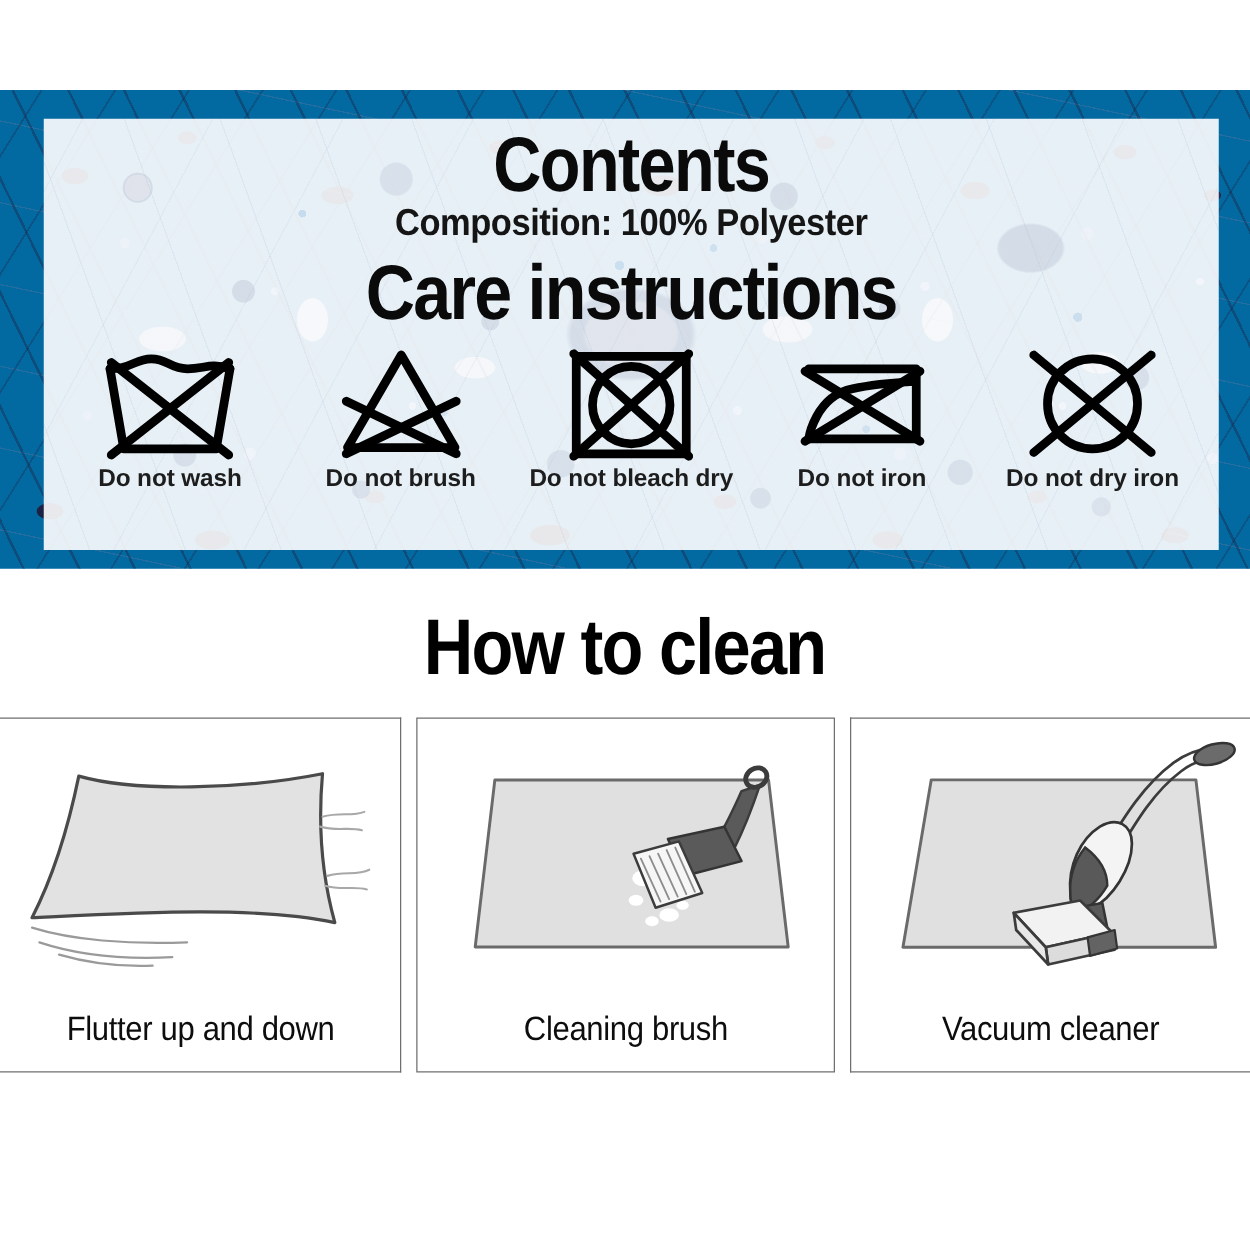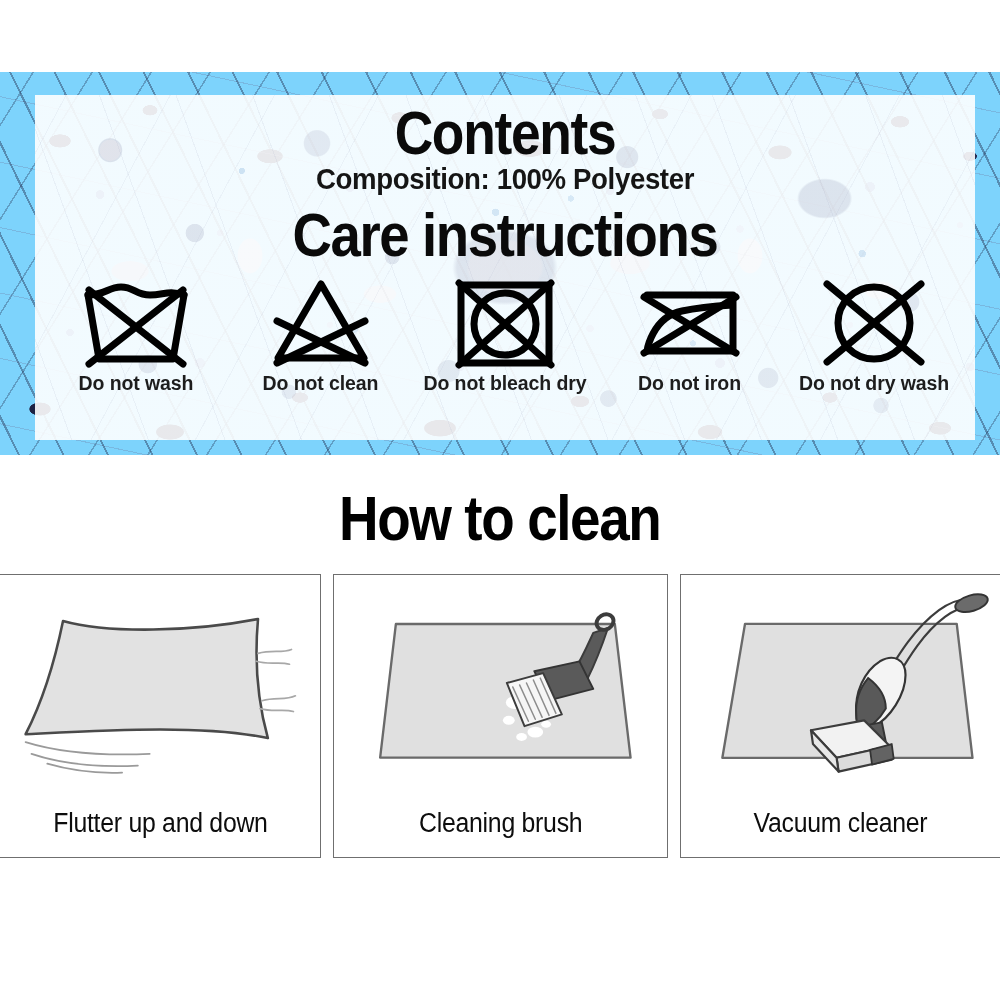--- a/index.html
+++ b/index.html
@@ -7,21 +7,21 @@
   body {
     background:#ffffff;
     font-family:"Liberation Sans", sans-serif;
     overflow:hidden;
     position:relative;
   }
 
   
   #care-banner {
     position:absolute; left:0; top:72px; width:1000px; height:383px;
-    background-color:#7dd3fc;
+    background-color:#0369a1;
     overflow:hidden;
   }
   
   .floral-layer { position:absolute; inset:0; }
   .fl-a {
     background-image:
       radial-gradient(ellipse 18px 11px at 6% 18%, #1c2243 0 58%, transparent 61%),
       radial-gradient(ellipse 13px 9px at 15% 10%, #20264a 0 55%, transparent 59%),
       radial-gradient(ellipse 22px 12px at 27% 22%, #161c3c 0 56%, transparent 60%),
       radial-gradient(ellipse 15px 10px at 40% 12%, #1c2243 0 55%, transparent 59%),
@@ -217,21 +217,21 @@
       </div>
 
       <div class="sym-cell">
         <svg width="120" height="98" viewBox="0 0 120 98" aria-hidden="true">
           <g fill="none" stroke="#000" stroke-width="7" stroke-linecap="round" stroke-linejoin="round">
             <path d="M60 11 L103 85 L17 85 Z"></path>
             <path d="M16 48 L104 90"></path>
             <path d="M104 48 L16 90"></path>
           </g>
         </svg>
-        <div class="sym-label">Do not clean</div>
+        <div class="sym-label">Do not brush</div>
       </div>
 
       <div class="sym-cell">
         <svg width="120" height="98" viewBox="0 0 120 98" aria-hidden="true">
           <g fill="none" stroke="#000" stroke-width="7" stroke-linecap="round" stroke-linejoin="round">
             <rect x="16" y="12" width="88" height="78"></rect>
             <circle cx="60" cy="51" r="31"></circle>
             <path d="M14 10 L106 92"></path>
             <path d="M106 10 L14 92"></path>
           </g>
@@ -251,21 +251,21 @@
       </div>
 
       <div class="sym-cell">
         <svg width="120" height="98" viewBox="0 0 120 98" aria-hidden="true">
           <g fill="none" stroke="#000" stroke-width="7" stroke-linecap="round" stroke-linejoin="round">
             <circle cx="60" cy="50" r="36"></circle>
             <path d="M13 11 L107 89"></path>
             <path d="M107 11 L13 89"></path>
           </g>
         </svg>
-        <div class="sym-label">Do not dry wash</div>
+        <div class="sym-label">Do not dry iron</div>
       </div>
 
     </div>
   </div>
 </div>
 
 <div id="how-to-clean-title">
   <span>How to clean</span>
 </div>
 

